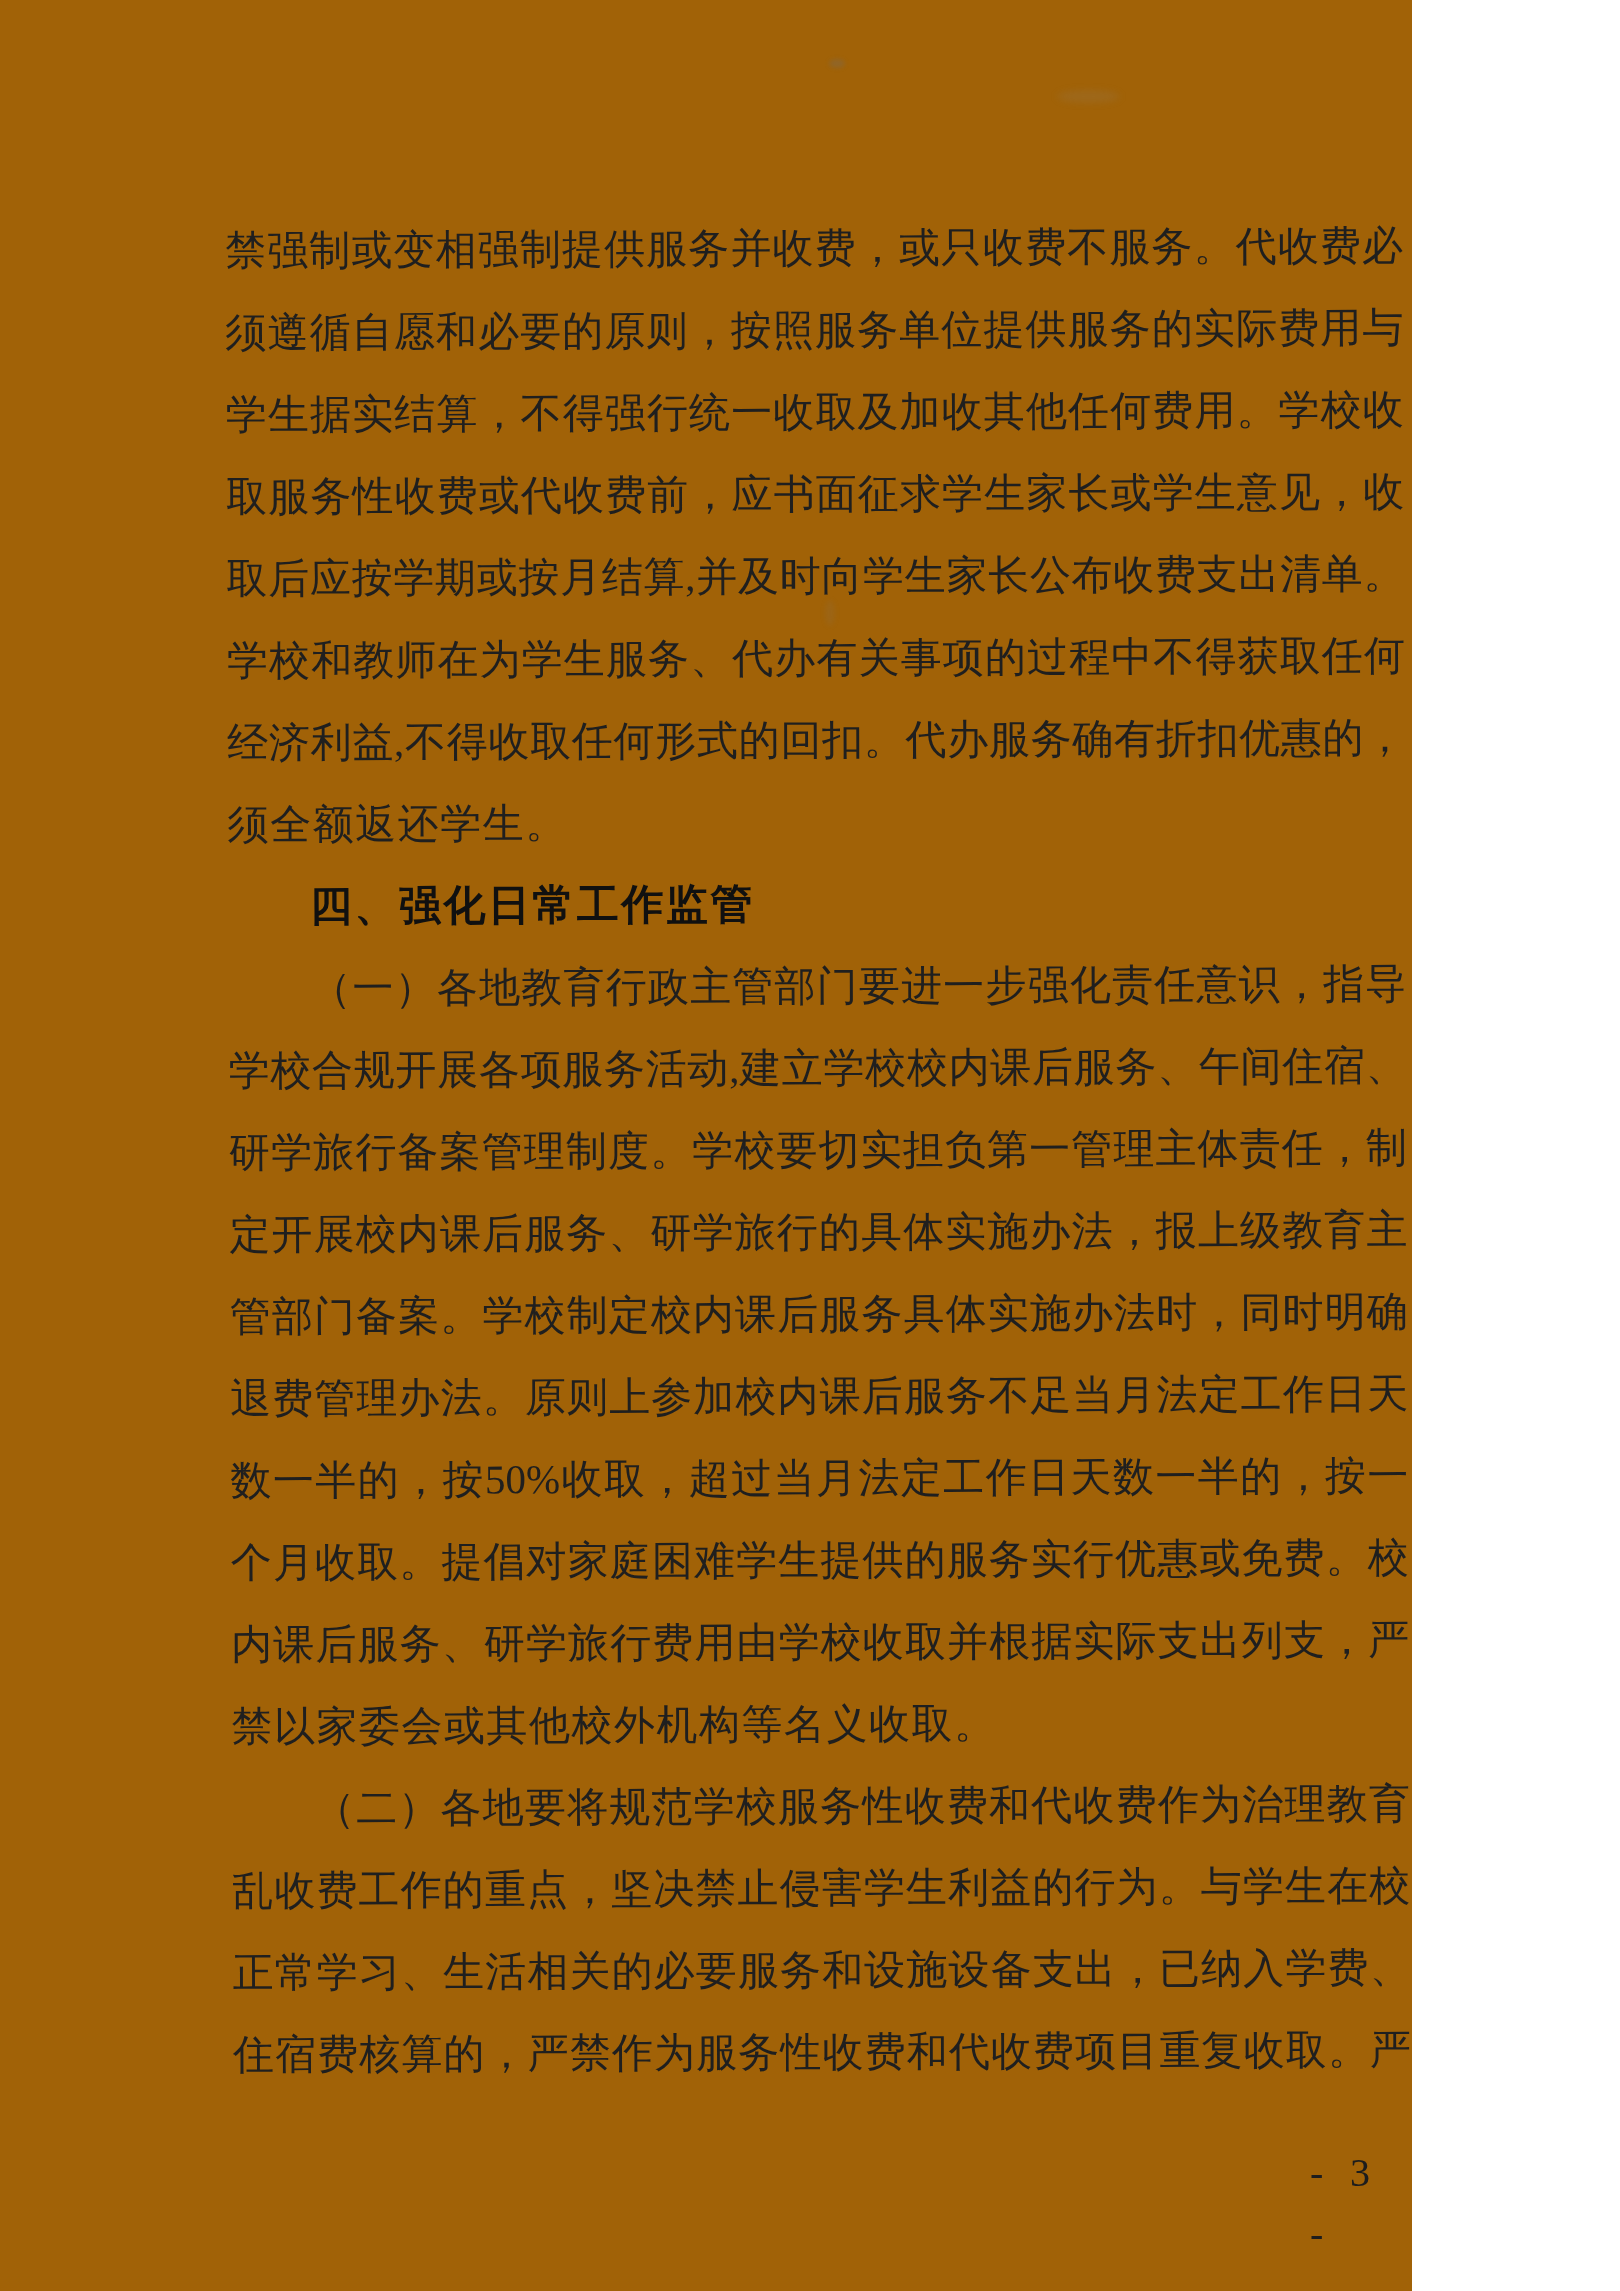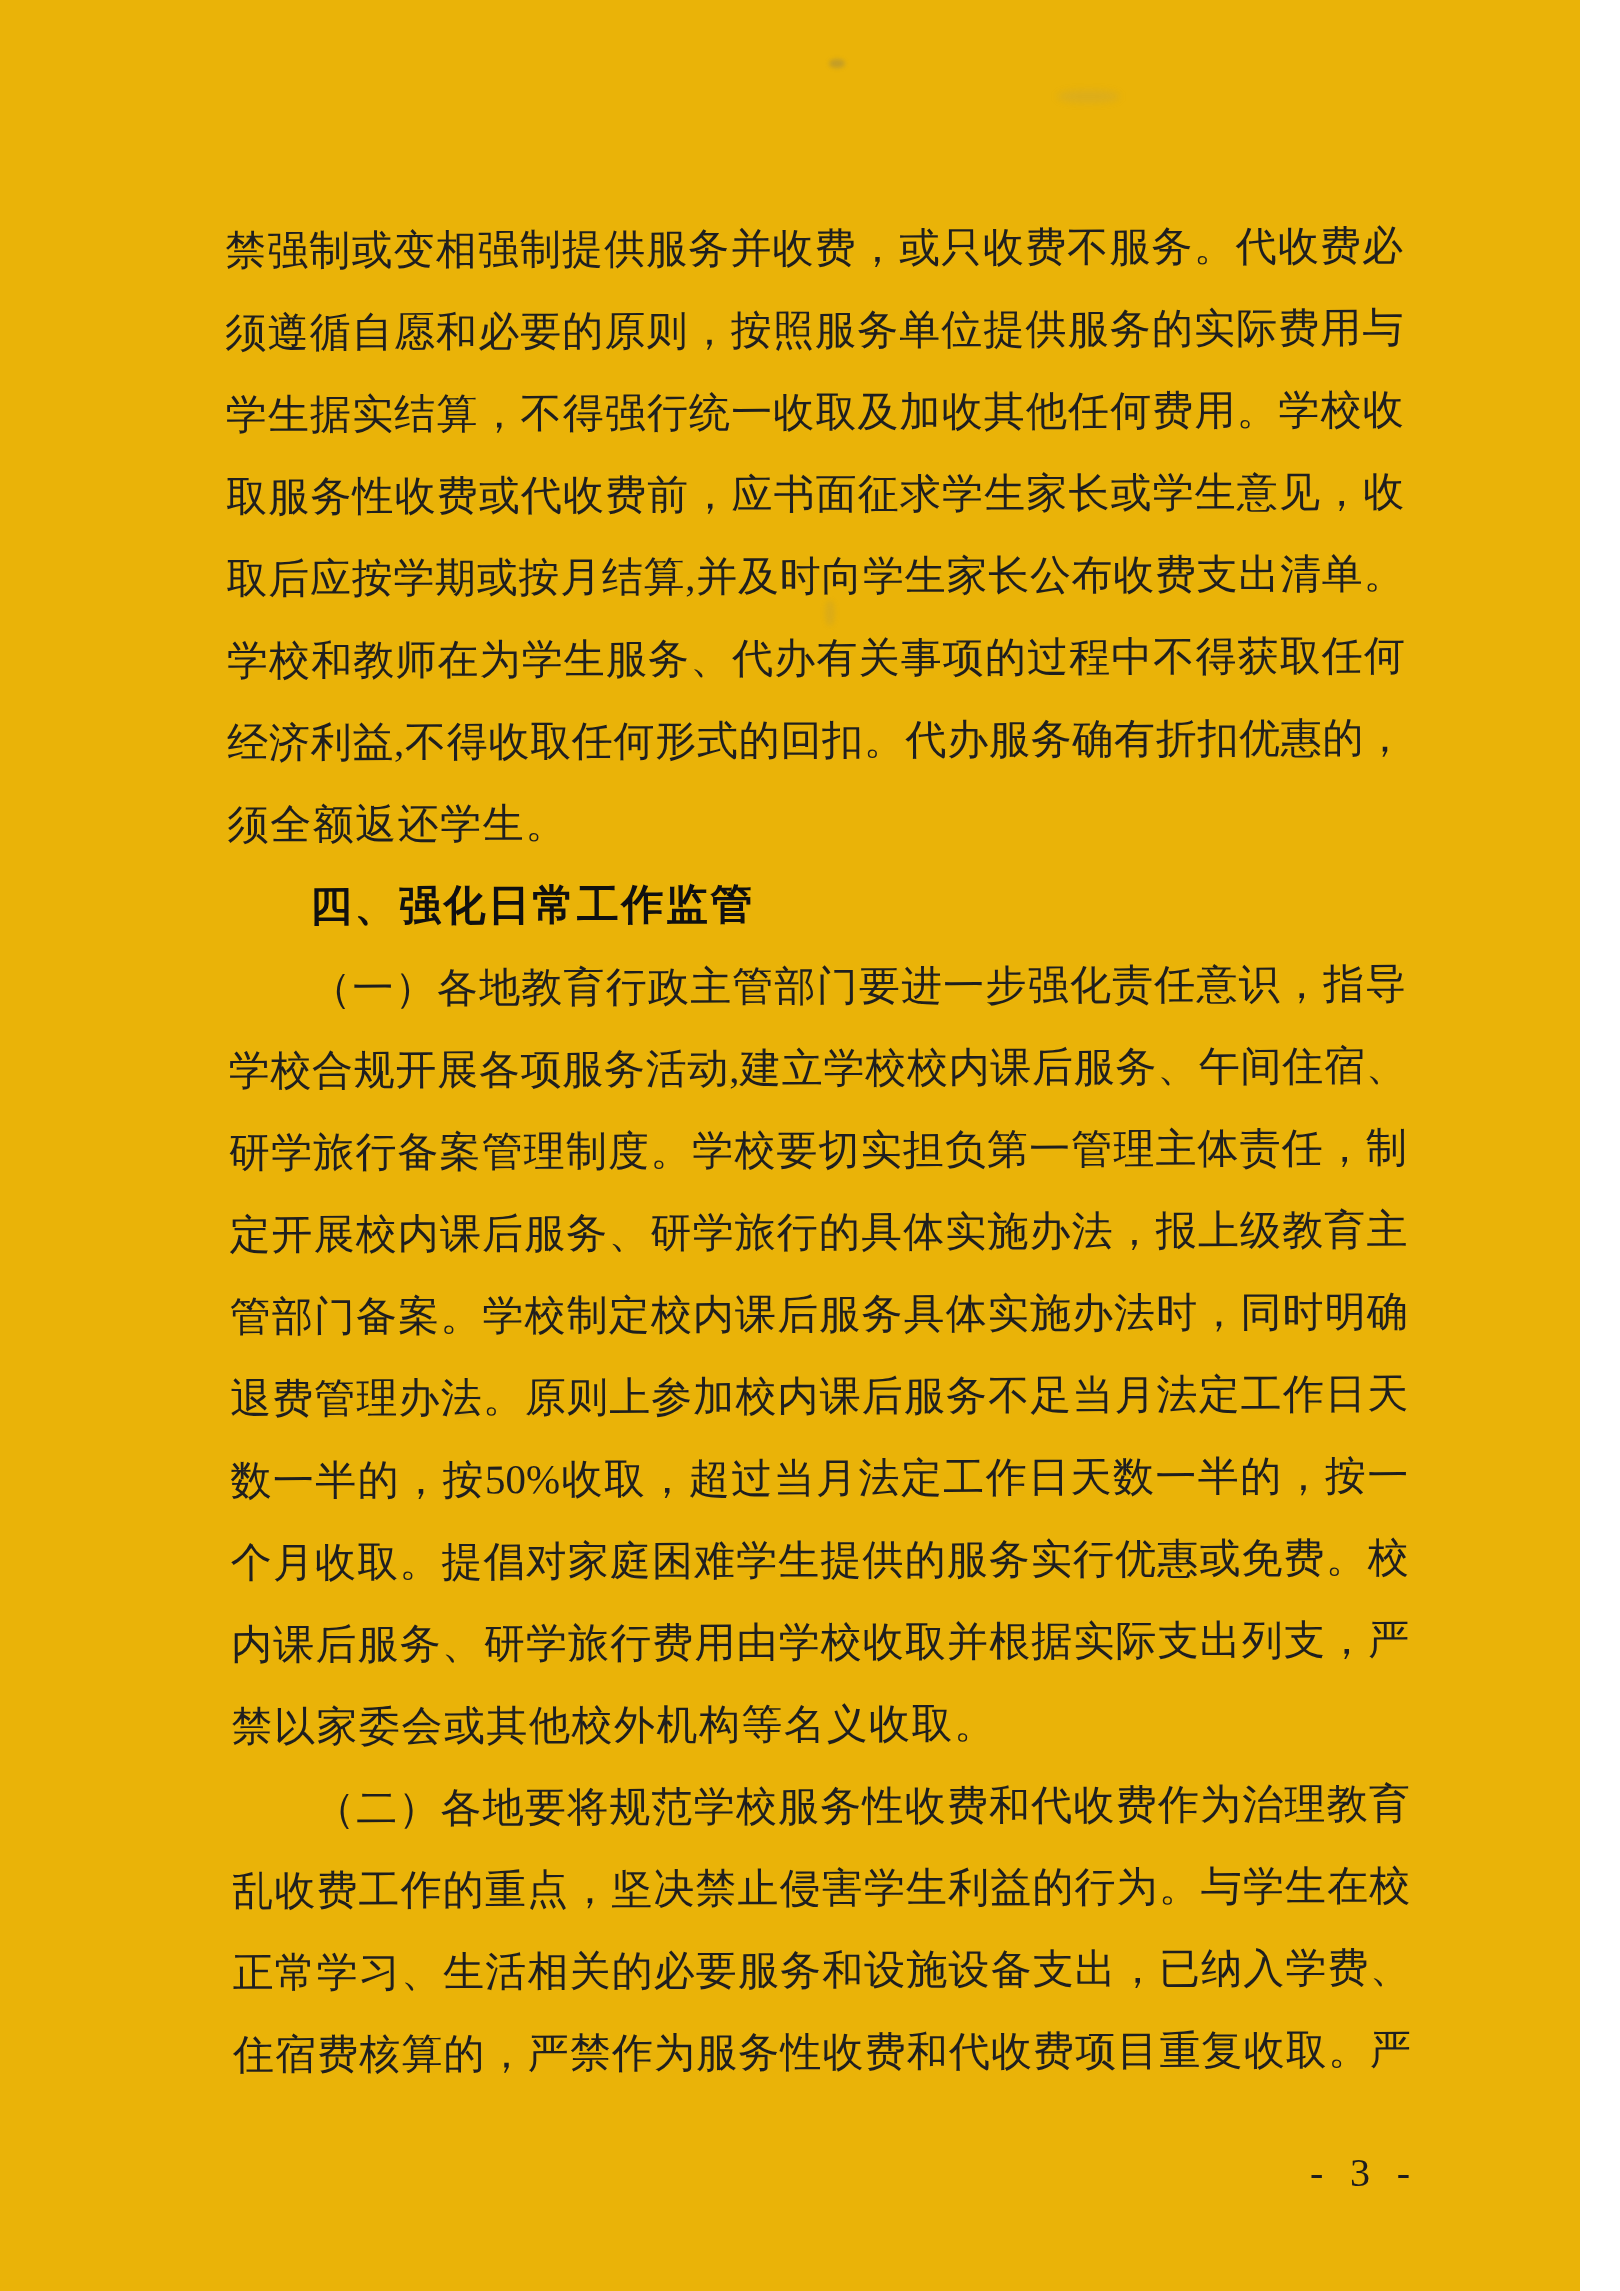--- a/index.html
+++ b/index.html
@@ -5,23 +5,23 @@
   html, body {
     margin: 0;
     padding: 0;
     width: 1620px;
     height: 2292px;
     overflow: hidden;
     background: #ffffff;
   }
   .page {
     position: relative;
-    width: 1580px;
+    width: 1412px;
     height: 2292px;
-    background: #eab308;
+    background: #a16207;
   }
   
   .content {
     position: absolute;
     left: 229px;
     top: 207px;
     width: 1178px;
     transform: rotate(-0.25deg);
     transform-origin: 50% 50%;
     font-family: "Liberation Serif", serif;

